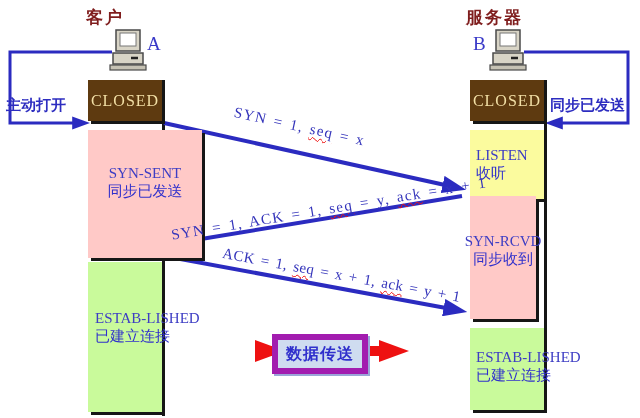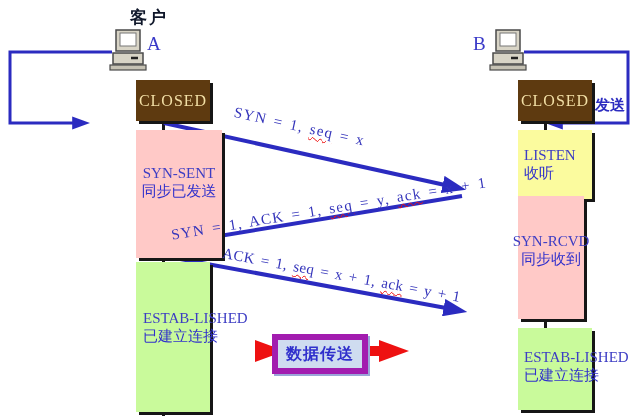--- a/index.html
+++ b/index.html
@@ -4,28 +4,28 @@
 <style>
   html,body{margin:0;padding:0;background:#fff;}
   .stage{
     position:relative;width:640px;height:418px;background:#ffffff;
     font-family:"Liberation Sans",sans-serif;overflow:hidden;
   }
   .layer{position:absolute;left:0;top:0;}
   .abs{position:absolute;}
 
   
-  .host-title{font-weight:bold;font-size:17px;color:#0f172a;text-align:right;width:82px;letter-spacing:2px;}
+  .host-title{font-weight:bold;font-size:17px;color:#7f1d1d;text-align:left;width:82px;letter-spacing:2px;}
   .host-letter{font-family:"Liberation Serif",serif;font-size:19px;color:#3a3ac8;}
 
   
   .open-label{font-weight:bold;font-size:15px;color:#2d2dc0;white-space:nowrap;}
 
   
-  .box{position:absolute;box-shadow:3px 3px 0 #161616;margin-left:48px;}
+  .box{position:absolute;box-shadow:3px 3px 0 #161616;}
   .closed-box{background:#5e3a10;display:flex;align-items:center;justify-content:center;
     color:#f2dfa6;font-family:"Liberation Serif",serif;font-size:16px;letter-spacing:1px;}
   .state-text{position:absolute;white-space:nowrap;line-height:18px;}
   .state-text.centered{left:50%;transform:translateX(-50%);text-align:center;}
   .state-name{font-family:"Liberation Serif",serif;font-size:15px;color:#3d3dc4;}
   .state-desc{font-weight:normal;font-size:15px;color:#3030cc;}
 
   
   .msg-label{position:absolute;font-family:"Liberation Serif",serif;font-size:15px;
     color:#3535bb;white-space:nowrap;letter-spacing:1.2px;word-spacing:2px;}
@@ -74,37 +74,39 @@
 
   <div class="abs host-title" style="left:86px;top:6px;">客户</div>
   <svg class="abs" style="left:106px;top:29px;" width="42" height="46" viewBox="0 0 42 46">
     <rect x="10" y="1" width="24" height="21" fill="#d8d4c6" stroke="#4a4a4a" stroke-width="1.5"></rect>
     <rect x="14" y="4" width="16" height="13" fill="#ffffff" stroke="#777" stroke-width="1"></rect>
     <rect x="7" y="24" width="30" height="11" fill="#d8d4c6" stroke="#4a4a4a" stroke-width="1.5"></rect>
     <line x1="25" y1="29" x2="32" y2="29" stroke="#222" stroke-width="2.5"></line>
     <rect x="4" y="36" width="36" height="5" fill="#c6c2b4" stroke="#4a4a4a" stroke-width="1.2"></rect>
   </svg>
   <div class="abs host-letter" style="left:147px;top:33px;">A</div>
+  <div class="abs open-label" style="left:6px;top:96px;">主动打开</div>
 
   <div class="box closed-box" style="left:88px;top:80px;width:74px;height:41px;">CLOSED</div>
 
-  <div class="box" style="left:88px;top:130px;width:86px;height:128px;background:#ffc9c7;">
+  <div class="box" style="left:88px;top:130px;width:86px;height:128px;background:#ffc9c7;padding-left:28px;">
     <div class="state-text centered" style="top:34px;">
       <div class="state-name">SYN-SENT</div>
       <div class="state-desc">同步已发送</div>
     </div>
   </div>
 
   <div class="box" style="left:88px;top:262px;width:74px;height:150px;background:#c9fa9b;">
     <div class="state-text" style="left:7px;top:47px;">
       <div class="state-name">ESTAB-LISHED</div>
       <div class="state-desc">已建立连接</div>
     </div>
   </div>
 
+  <div class="abs host-title" style="left:466px;top:6px;">服务器</div>
   <svg class="abs" style="left:486px;top:29px;" width="42" height="46" viewBox="0 0 42 46">
     <rect x="10" y="1" width="24" height="21" fill="#d8d4c6" stroke="#4a4a4a" stroke-width="1.5"></rect>
     <rect x="14" y="4" width="16" height="13" fill="#ffffff" stroke="#777" stroke-width="1"></rect>
     <rect x="7" y="24" width="30" height="11" fill="#d8d4c6" stroke="#4a4a4a" stroke-width="1.5"></rect>
     <line x1="25" y1="29" x2="32" y2="29" stroke="#222" stroke-width="2.5"></line>
     <rect x="4" y="36" width="36" height="5" fill="#c6c2b4" stroke="#4a4a4a" stroke-width="1.2"></rect>
   </svg>
   <div class="abs host-letter" style="left:473px;top:33px;">B</div>
   <div class="abs open-label" style="left:550px;top:96px;">同步已发送</div>
 

